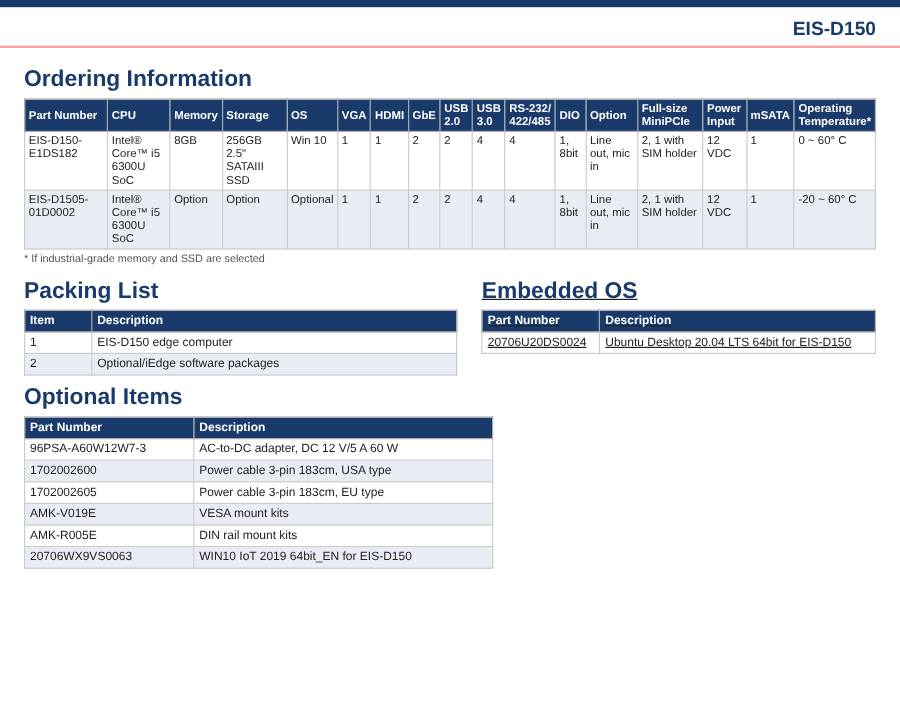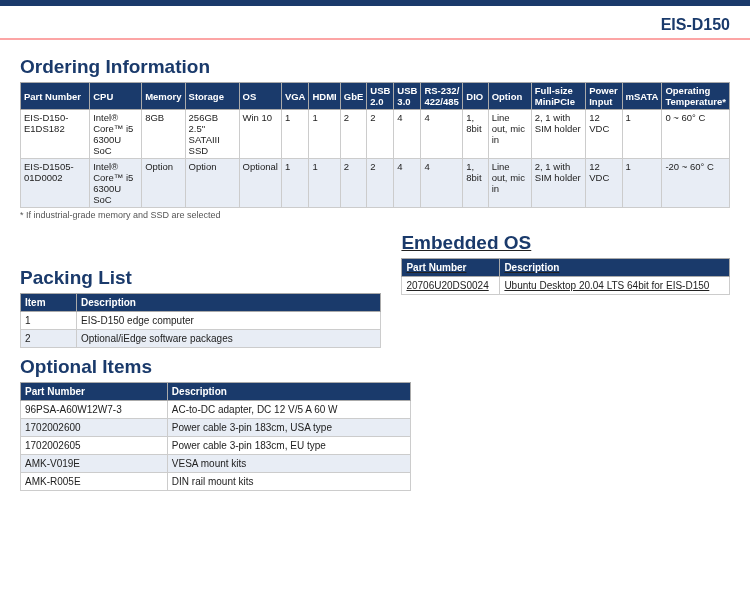--- a/index.html
+++ b/index.html
@@ -77,21 +77,20 @@
     }
 
     
     .two-col {
       display: flex;
       gap: 20px;
       margin-top: 4px;
     }
     .two-col .col-left {
       flex: 1.1;
-      margin-top: 35px;
     }
     .two-col .col-right {
       flex: 1;
       text-decoration: underline;
     }
 
     
     .ordering-table th, .ordering-table td {
       font-size: 9.5px;
       padding: 2px 3px;
@@ -242,16 +241,20 @@
           <td>Power cable 3-pin 183cm, EU type</td>
         </tr>
         <tr>
           <td>AMK-V019E</td>
           <td>VESA mount kits</td>
         </tr>
         <tr>
           <td>AMK-R005E</td>
           <td>DIN rail mount kits</td>
         </tr>
+        <tr>
+          <td>20706WX9VS0063</td>
+          <td>WIN10 IoT 2019 64bit_EN for EIS-D150</td>
+        </tr>
       </tbody>
   </table>
 
 </div>
 
 </body></html>

